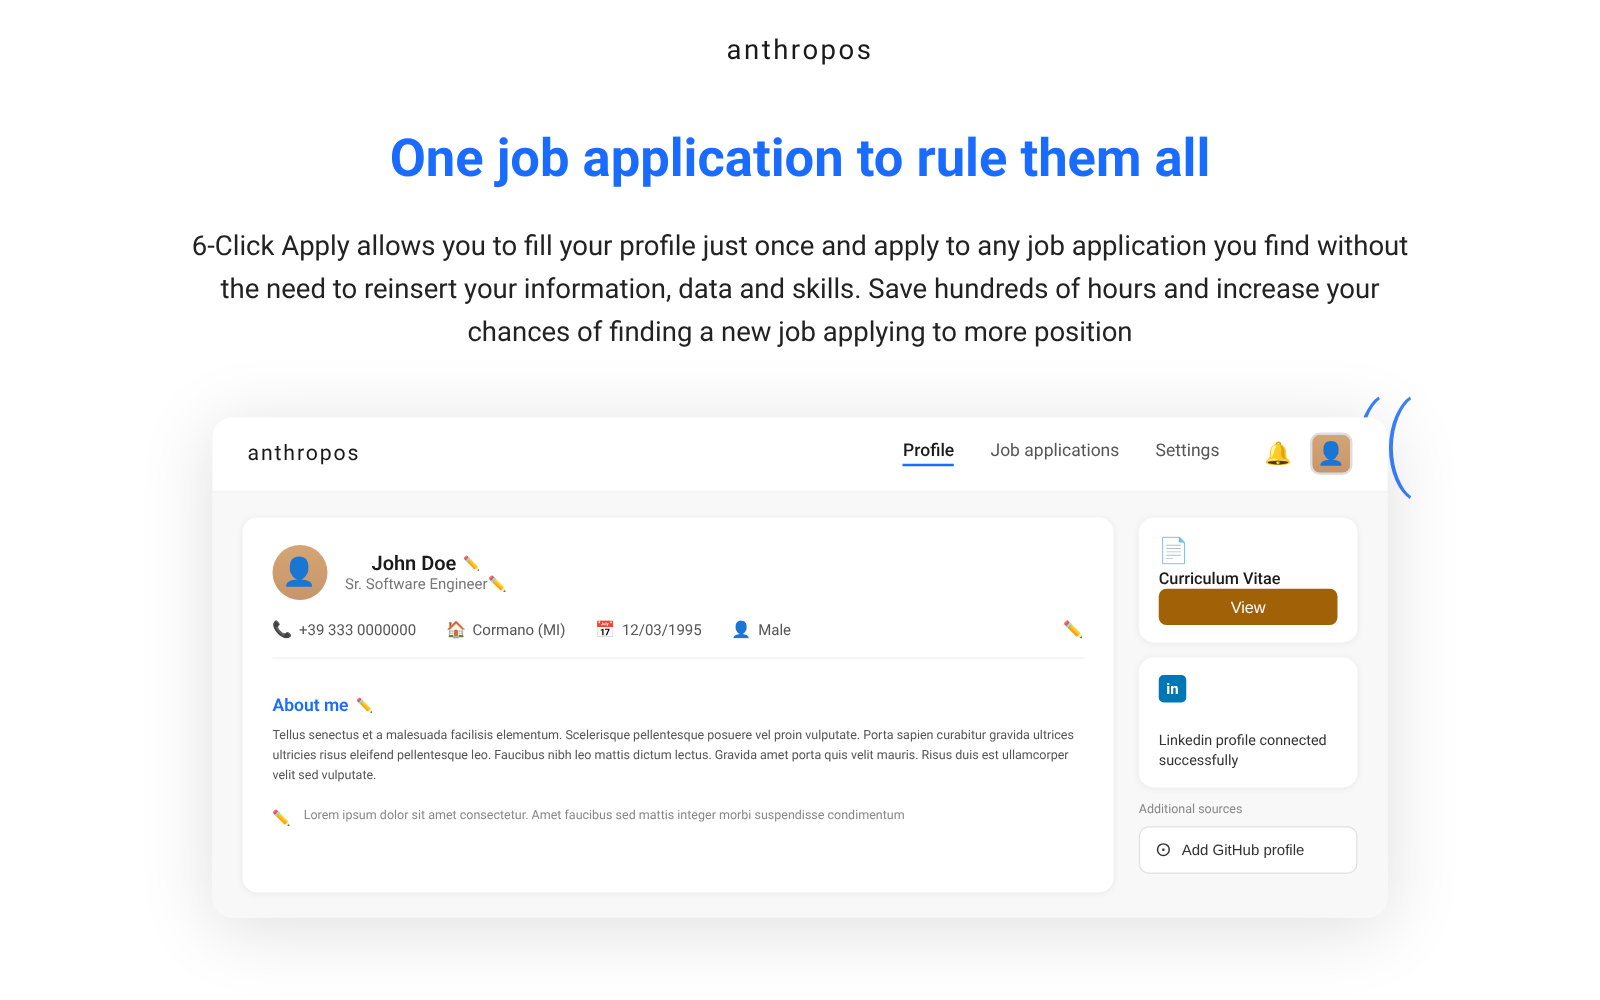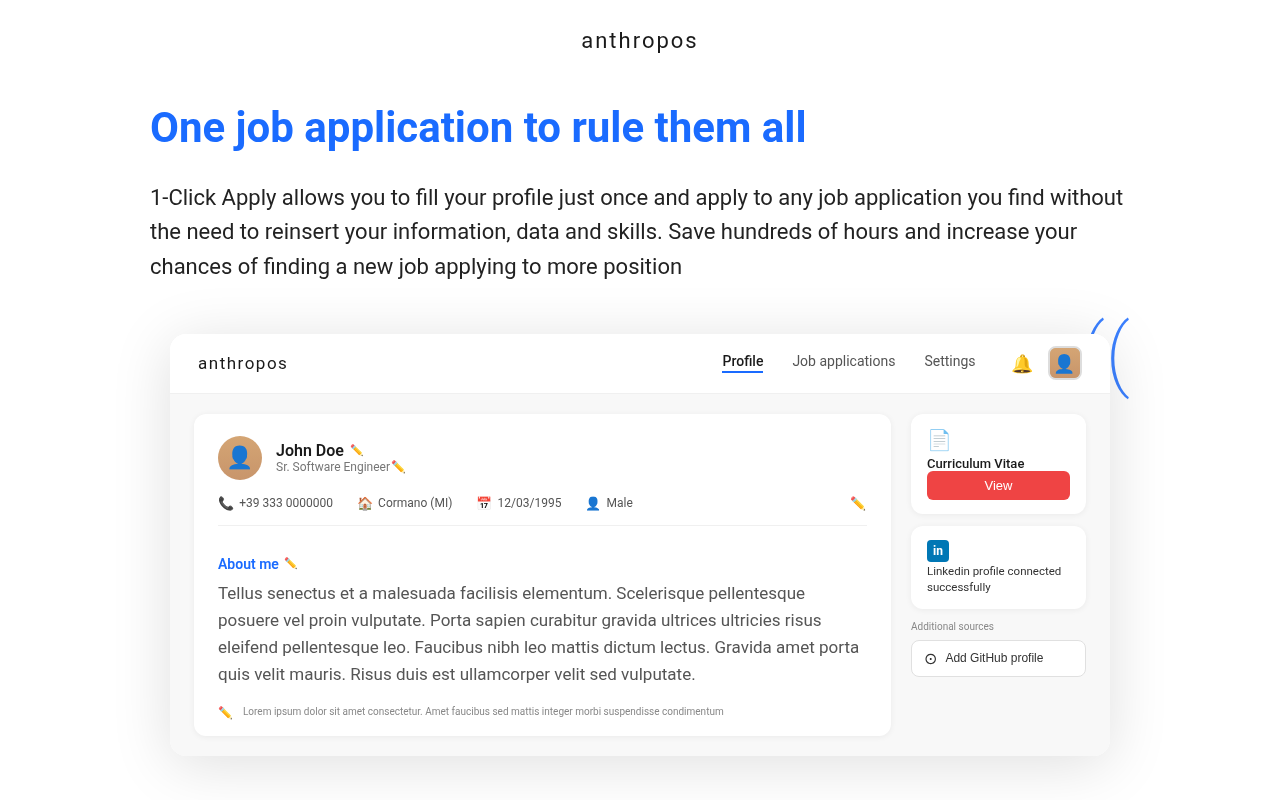--- a/index.html
+++ b/index.html
@@ -18,21 +18,21 @@
     }
     .brand-logo {
       font-size: 22px;
       font-weight: 400;
       letter-spacing: 2px;
       color: #1a1a1a;
     }
 
     
     .hero {
-      text-align: left;
+      text-align: center;
       padding: 40px 60px 20px;
       max-width: 1100px;
       margin: 0 auto;
     }
     .hero-title {
       font-size: 42px;
       font-weight: 700;
       color: #1a6bff;
       margin-bottom: 28px;
       line-height: 1.2;
@@ -179,20 +179,21 @@
       overflow: hidden;
     }
     .profile-name-block {}
     .profile-name {
       font-size: 16px;
       font-weight: 600;
       color: #1a1a1a;
       display: flex;
       align-items: center;
       gap: 6px;
+      justify-content: center;
     }
     .profile-name .edit-icon {
       font-size: 11px;
       color: #999;
     }
     .profile-title {
       font-size: 12px;
       color: #777;
       display: flex;
       align-items: center;
@@ -228,21 +229,21 @@
       font-size: 14px;
       font-weight: 600;
       color: #1a6bff;
       margin-bottom: 8px;
       display: flex;
       align-items: center;
       gap: 6px;
       margin-top: 30px;
     }
     .section-body {
-      font-size: 17px;
+      font-size: 10px;
       color: #555;
       line-height: 1.6;
       margin-bottom: 16px;
     }
 
     .experience-section {}
     .exp-item {
       display: flex;
       align-items: flex-start;
       gap: 10px;
@@ -289,42 +290,42 @@
       color: #444;
       margin-bottom: 4px;
     }
     .cv-label {
       font-size: 13px;
       font-weight: 500;
       color: #1a1a1a;
     }
     .view-btn {
       width: 100%;
-      background: #ef4444;
+      background: #a16207;
       color: #fff;
       border: none;
       border-radius: 6px;
       padding: 7px 0;
       font-size: 13px;
       font-weight: 500;
       cursor: pointer;
     }
 
     .linkedin-icon {
       width: 22px;
       height: 22px;
       background: #0077b5;
       border-radius: 4px;
       display: flex;
       align-items: center;
       justify-content: center;
       color: #fff;
       font-size: 12px;
       font-weight: 700;
-      margin-bottom: 1px;
+      margin-bottom: 22px;
     }
     .linkedin-label {
       font-size: 11.5px;
       color: #333;
       line-height: 1.4;
     }
 
     .additional-sources-label {
       font-size: 10px;
       color: #888;
@@ -351,21 +352,21 @@
 <body>
 
 <header>
   <div class="top-header">
     <span class="brand-logo">anthropos</span>
   </div>
 </header>
 
 <section class="hero">
   <h1 class="hero-title">One job application to rule them all</h1>
-  <p class="hero-description">1-Click Apply allows you to fill your profile just once and apply to any job application you find without the need to reinsert your information, data and skills. Save hundreds of hours and increase your chances of finding a new job applying to more position</p>
+  <p class="hero-description">6-Click Apply allows you to fill your profile just once and apply to any job application you find without the need to reinsert your information, data and skills. Save hundreds of hours and increase your chances of finding a new job applying to more position</p>
 </section>
 
 <div class="screenshot-wrapper">
 
   <div class="deco-bracket">))</div>
 
   <div class="app-window">
 
     <nav class="app-nav">
       <span class="app-nav-brand">anthropos</span>

